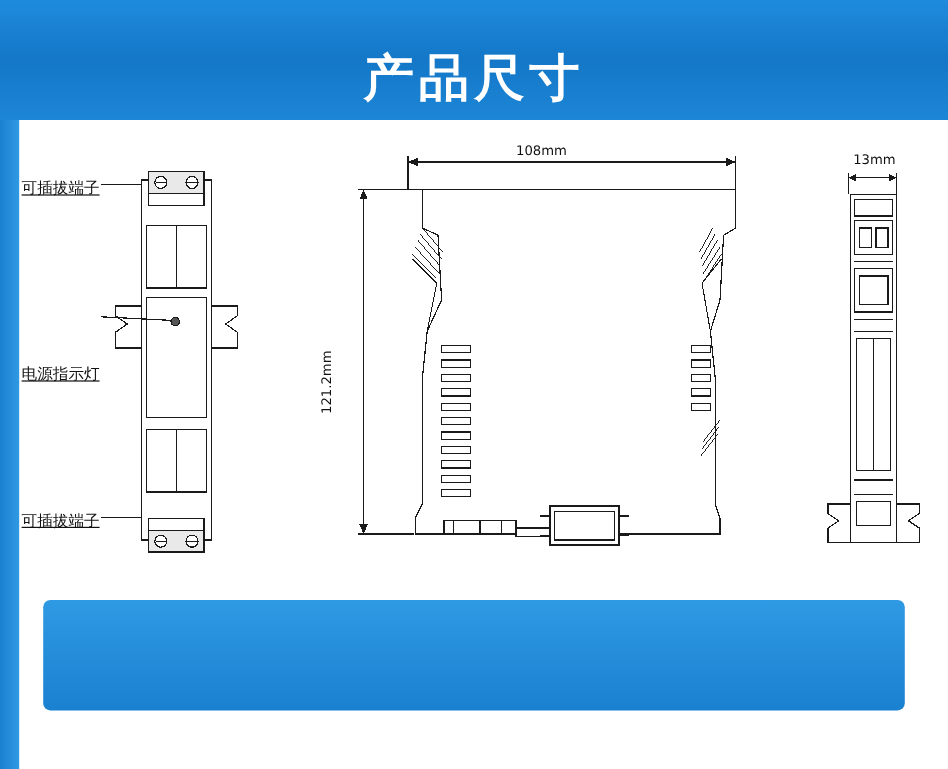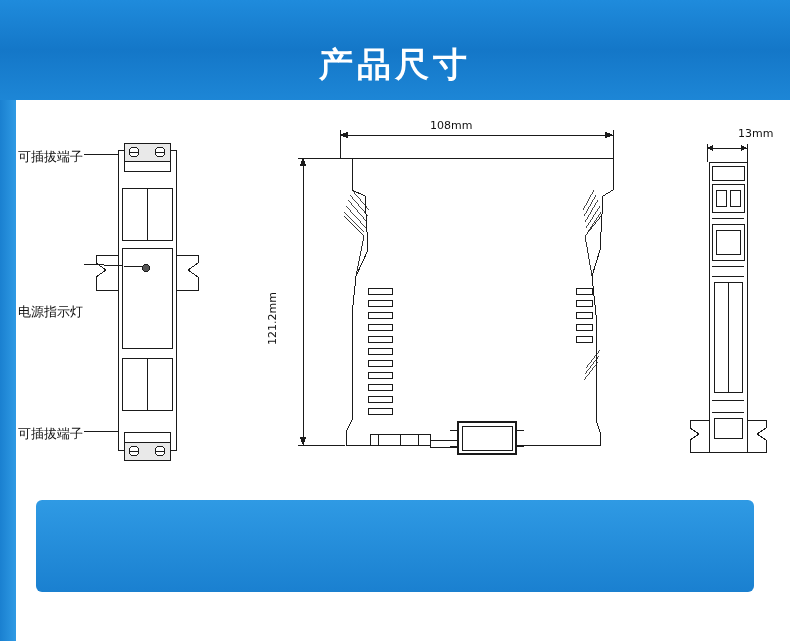--- a/index.html
+++ b/index.html
@@ -11,39 +11,39 @@
     overflow:hidden;
   }
   
   .header{
     position:absolute;left:0;top:0;width:790px;height:100px;
     background:linear-gradient(180deg,#1f8bdc 0%,#1477c8 50%,#1d86d6 100%);
   }
   .header-title{
     position:absolute;left:0;top:0;width:790px;height:130px;
     display:flex;align-items:center;justify-content:center;
-    color:#ffffff;font-size:34px;font-weight:bold;letter-spacing:4px;
+    color:#ffffff;font-size:42px;font-weight:bold;letter-spacing:4px;
     font-family:Liberation Serif, serif;
   }
   
   .left-rail{
     position:absolute;left:0;top:100px;width:16px;height:541px;
     background:linear-gradient(90deg,#1a80d0 0%,#2f9ae4 100%);
   }
   
   .canvas{
     position:absolute;left:0;top:100px;width:790px;height:400px;
   }
   .lbl{
     position:absolute;
     font-family:"DejaVu Sans","Liberation Sans",sans-serif;
     color:#111;
     white-space:nowrap;
   }
-  .lbl-cn{font-size:13px;}
+  .lbl-cn{font-size:13px;text-decoration:underline;}
   .lbl-dim{font-size:11px;}
   .lbl-tiny{font-size:8px;}
   .lbl-vert{
     position:absolute;font-size:11px;
     transform:rotate(-90deg);transform-origin:left top;
     font-family:"DejaVu Sans","Liberation Sans",sans-serif;
     color:#111;white-space:nowrap;
   }
   
   .note{
@@ -69,21 +69,21 @@
 <div class="left-rail"></div>
 
 <div class="canvas">
 
   <div class="lbl lbl-cn" style="left:18px;top:48px;">可插拔端子</div>
   <div class="lbl lbl-cn" style="left:18px;top:157px;margin-top:46px;">电源指示灯</div>
   <div class="lbl lbl-cn" style="left:18px;top:325px;">可插拔端子</div>
 
   <div class="lbl lbl-dim" style="left:430px;top:19px;">108mm</div>
   <div class="lbl-vert" style="left:266px;top:245px;">121.2mm</div>
-  <div class="lbl lbl-dim" style="left:711px;top:27px;margin-left:27px;">13mm</div>
+  <div class="lbl lbl-dim" style="left:711px;top:27px;">13mm</div>
 
   <div class="lbl lbl-tiny" style="left:138px;top:177px;">PWR</div>
 
   <div class="lbl lbl-tiny" style="left:126px;top:96px;">7</div>
   <div class="lbl lbl-tiny" style="left:146px;top:96px;">8</div>
   <div class="lbl lbl-tiny" style="left:126px;top:107px;">5</div>
   <div class="lbl lbl-tiny" style="left:146px;top:107px;">6</div>
   <div class="lbl lbl-tiny" style="left:126px;top:118px;">3</div>
   <div class="lbl lbl-tiny" style="left:146px;top:118px;">4</div>
   <div class="lbl lbl-tiny" style="left:126px;top:129px;">1</div>

